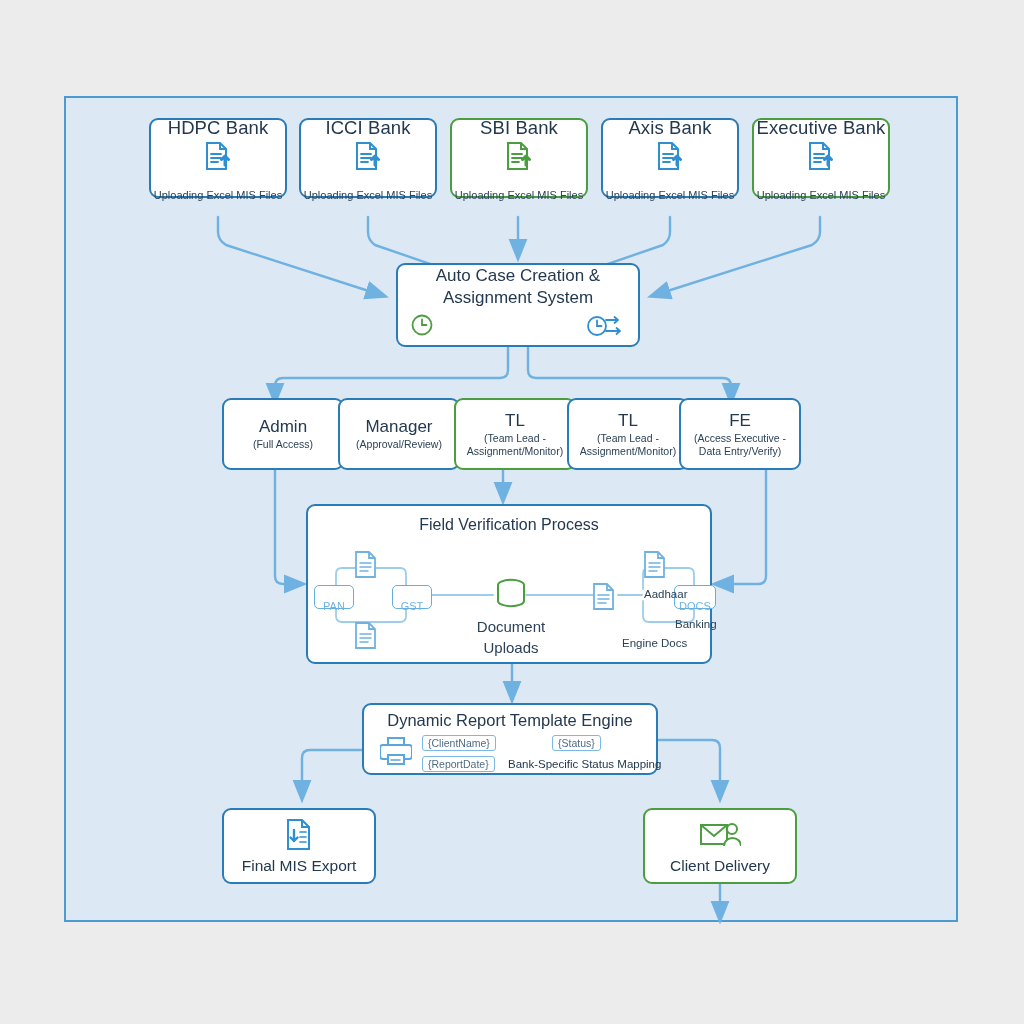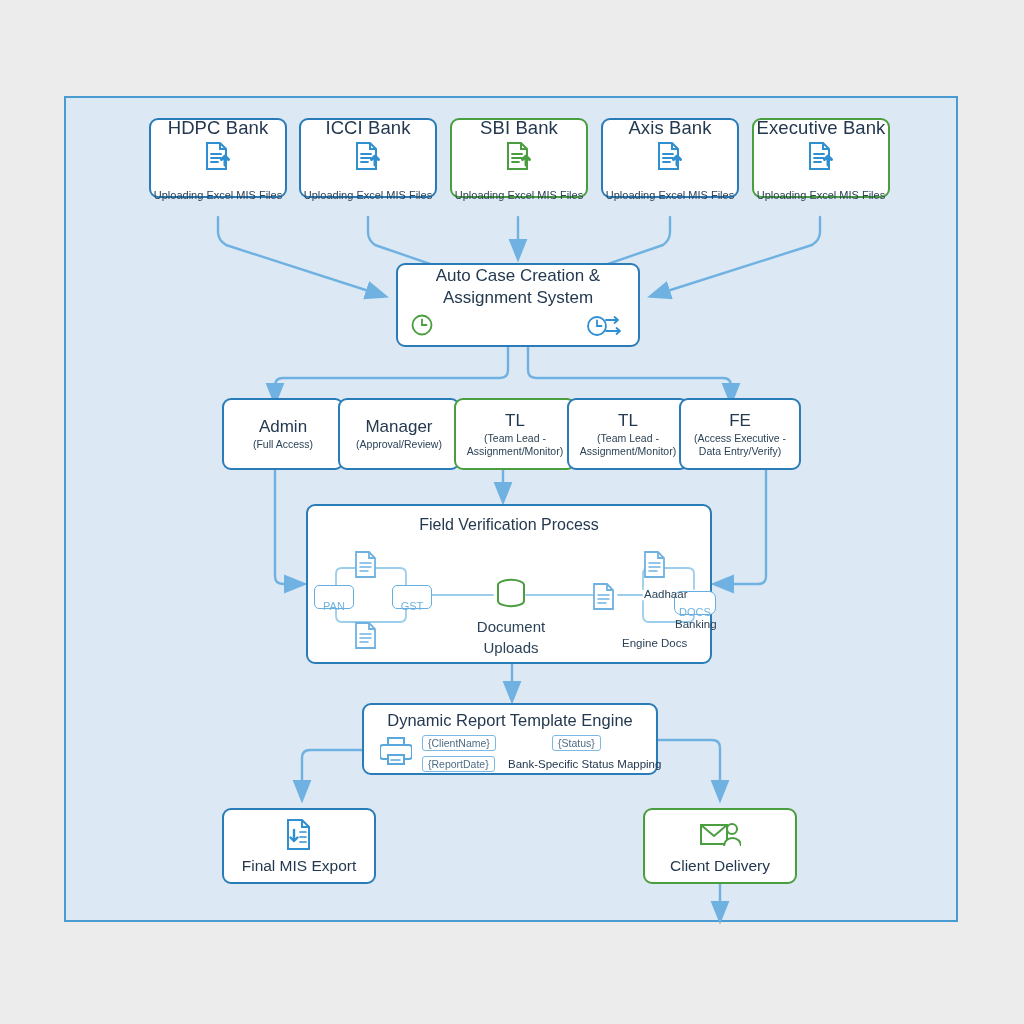--- a/index.html
+++ b/index.html
@@ -395,21 +395,21 @@
           <g stroke="#6fb2e2" stroke-width="1.5" stroke-linecap="round">
             <line x1="6" y1="13" x2="17" y2="13"></line>
               <line x1="6" y1="17" x2="17" y2="17"></line>
               <line x1="6" y1="21" x2="14" y2="21"></line>
           </g>
         </svg>
       </span>
 
       <div class="tag" style="left:6px; top:79px; width:40px; height:24px; line-height:19px;">PAN</div>
       <div class="tag" style="left:84px; top:79px; width:40px; height:24px; line-height:19px;">GST</div>
-      <div class="tag" style="left:366px; top:85px; width:42px; height:21px; line-height:19px;border-radius:7px;">DOCS</div>
+      <div class="tag" style="left:366px; top:79px; width:42px; height:21px; line-height:19px;">DOCS</div>
 
       <div class="plabel" style="left:316px; top:82px;margin-left:20px;">Aadhaar</div>
       <div class="plabel" style="left:320px; top:112px;padding-left:47px;">Banking</div>
       <div class="plabel" style="left:314px; top:131px;">Engine Docs</div>
 
       <span style="position:absolute;left:187px;top:72px">
         <svg width="32" height="34" viewBox="0 0 32 34">
           <ellipse cx="16" cy="7" rx="13" ry="5.2" fill="#fff" stroke="#4a9e3f" stroke-width="2"></ellipse>
           <path d="M3,7 v8 a13,5.2 0 0 0 26,0 V7" fill="#fff" stroke="#4a9e3f" stroke-width="2"></path>
           <path d="M3,15 v8 a13,5.2 0 0 0 26,0 V15" fill="#fff" stroke="#4a9e3f" stroke-width="2"></path>

